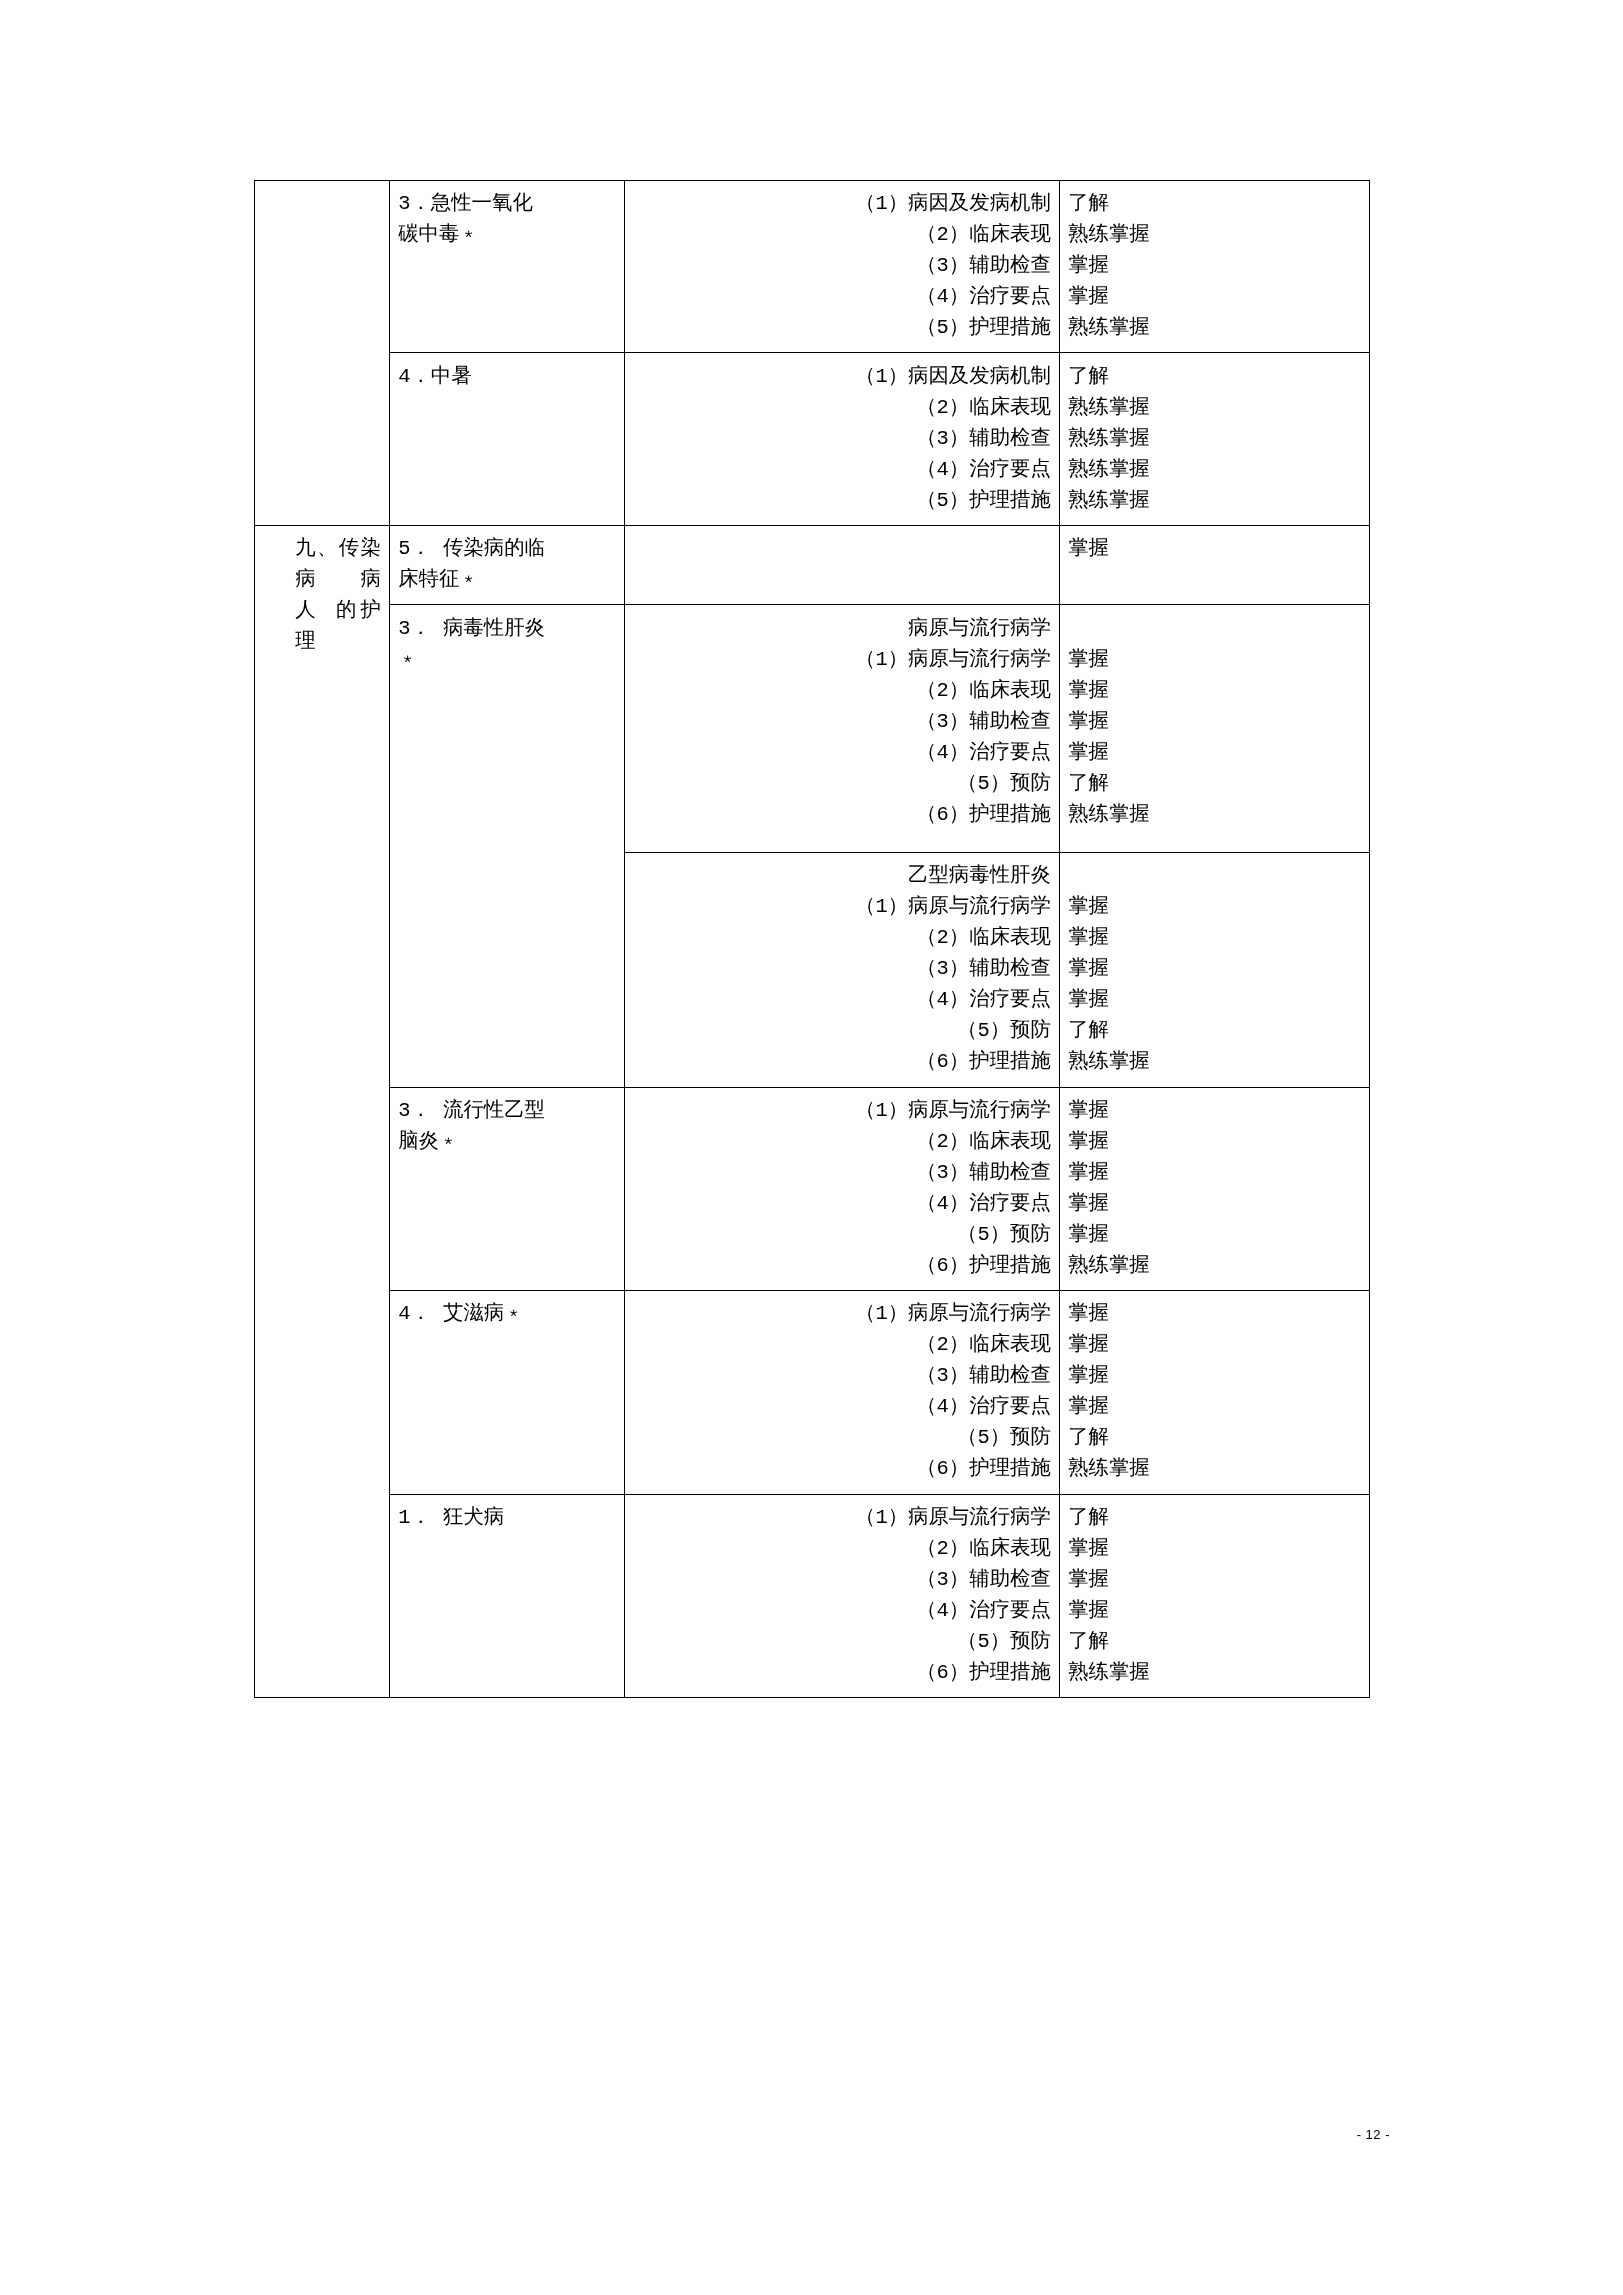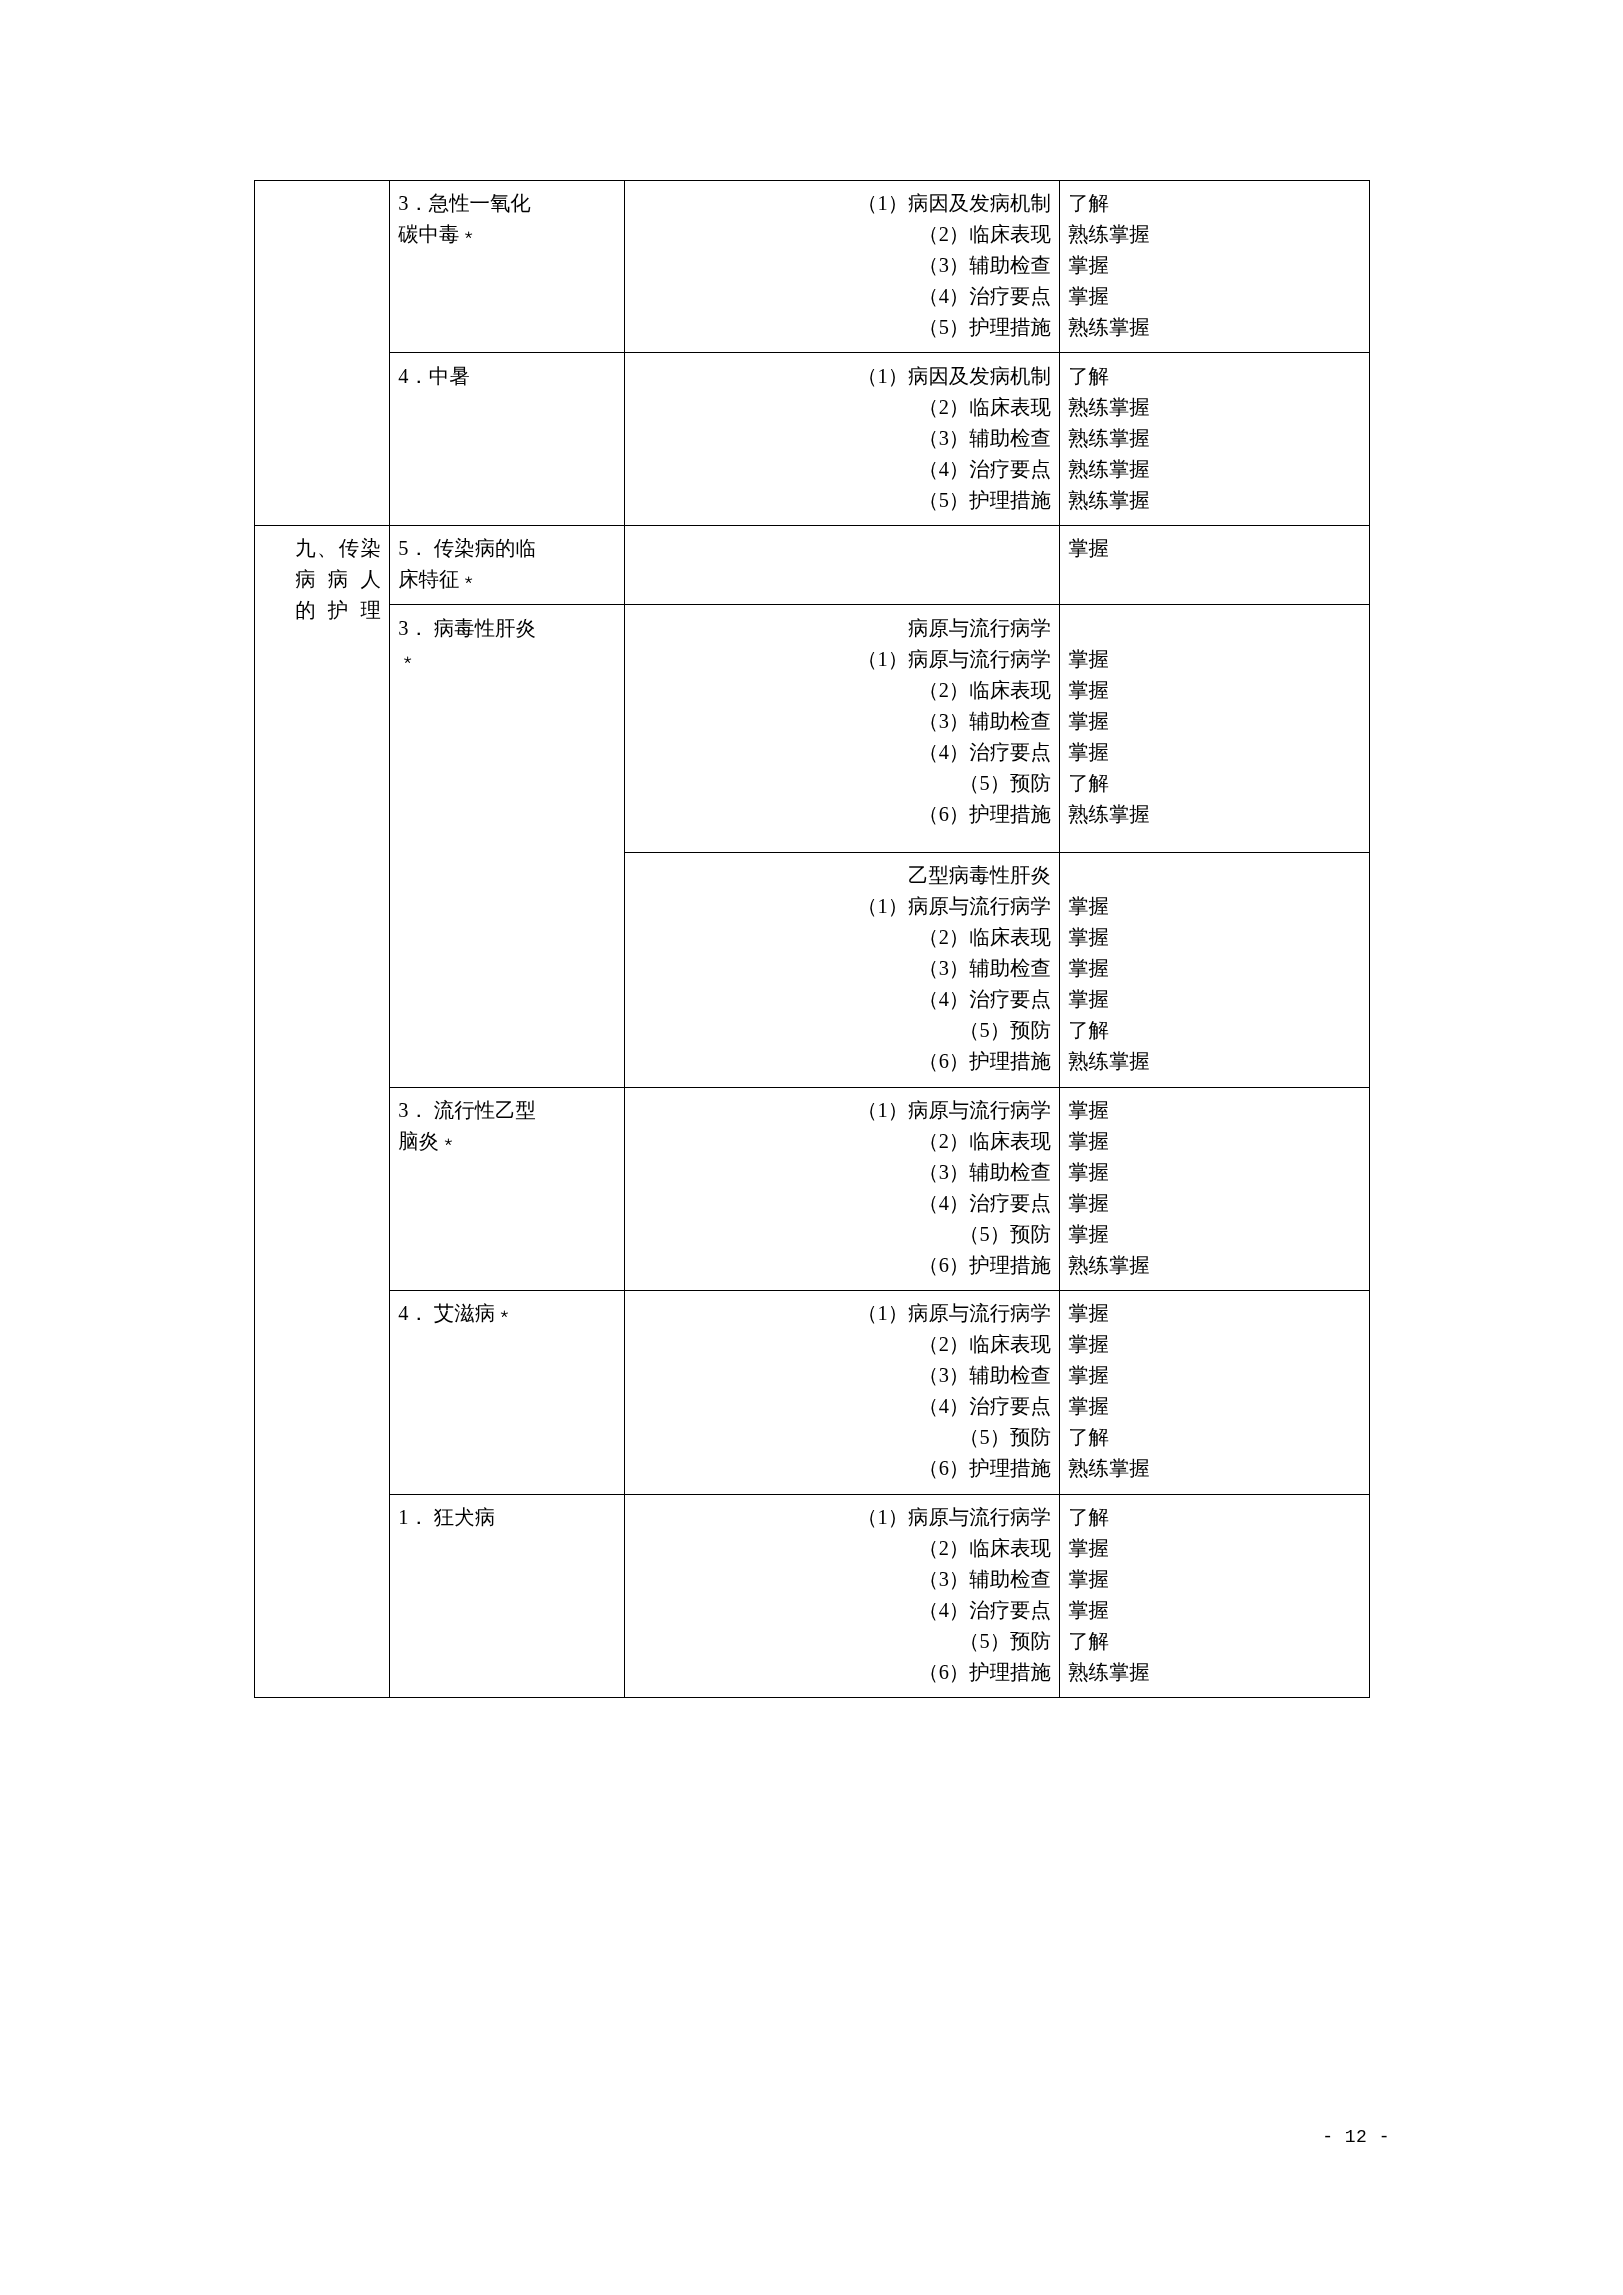--- a/index.html
+++ b/index.html
@@ -29,21 +29,21 @@
     width: 1116px;
     border-collapse: collapse;
     table-layout: fixed;
   }
   .doc-table td {
     border: 1px solid #000000;
     vertical-align: top;
     padding: 7.2px 8.2px 9.2px 8.2px;
     font-size: 20.4px;
     line-height: 1.52;
-    font-family: Liberation Serif, serif;
+    font-family: Liberation Mono, monospace;
   }
   .col-a { width: 135px; }
   .col-b { width: 235px; }
   .col-c { width: 435px; }
   .col-d { width: 310px; }
 
   .cell-a { text-align: justify; text-align-last: justify; }
   .cell-b { text-align: left; }
   .cell-c { text-align: right; }
   .cell-d { }
@@ -51,22 +51,22 @@
   .line { display: block; white-space: pre-wrap; min-height: 31px; }
   .line.blank { min-height: 31px; }
   .spacer { display: block; height: 13.3px; }
 
   .indent-hang { display: block; padding-left: 0; margin-left: 32px; }
 
   .page-number {
     position: absolute;
     right: 233px;
     top: 2127px;
-    font-size: 18px;
-    font-family: Liberation Mono, monospace;
+    font-size: 13px;
+    font-family: Liberation Sans, sans-serif;
     letter-spacing: 0.5px;
   }
   .nowrap-cell { word-break: break-all; }
 </style>
 </head>
 <body>
 
 <div class="page">
 
   <table class="doc-table">

